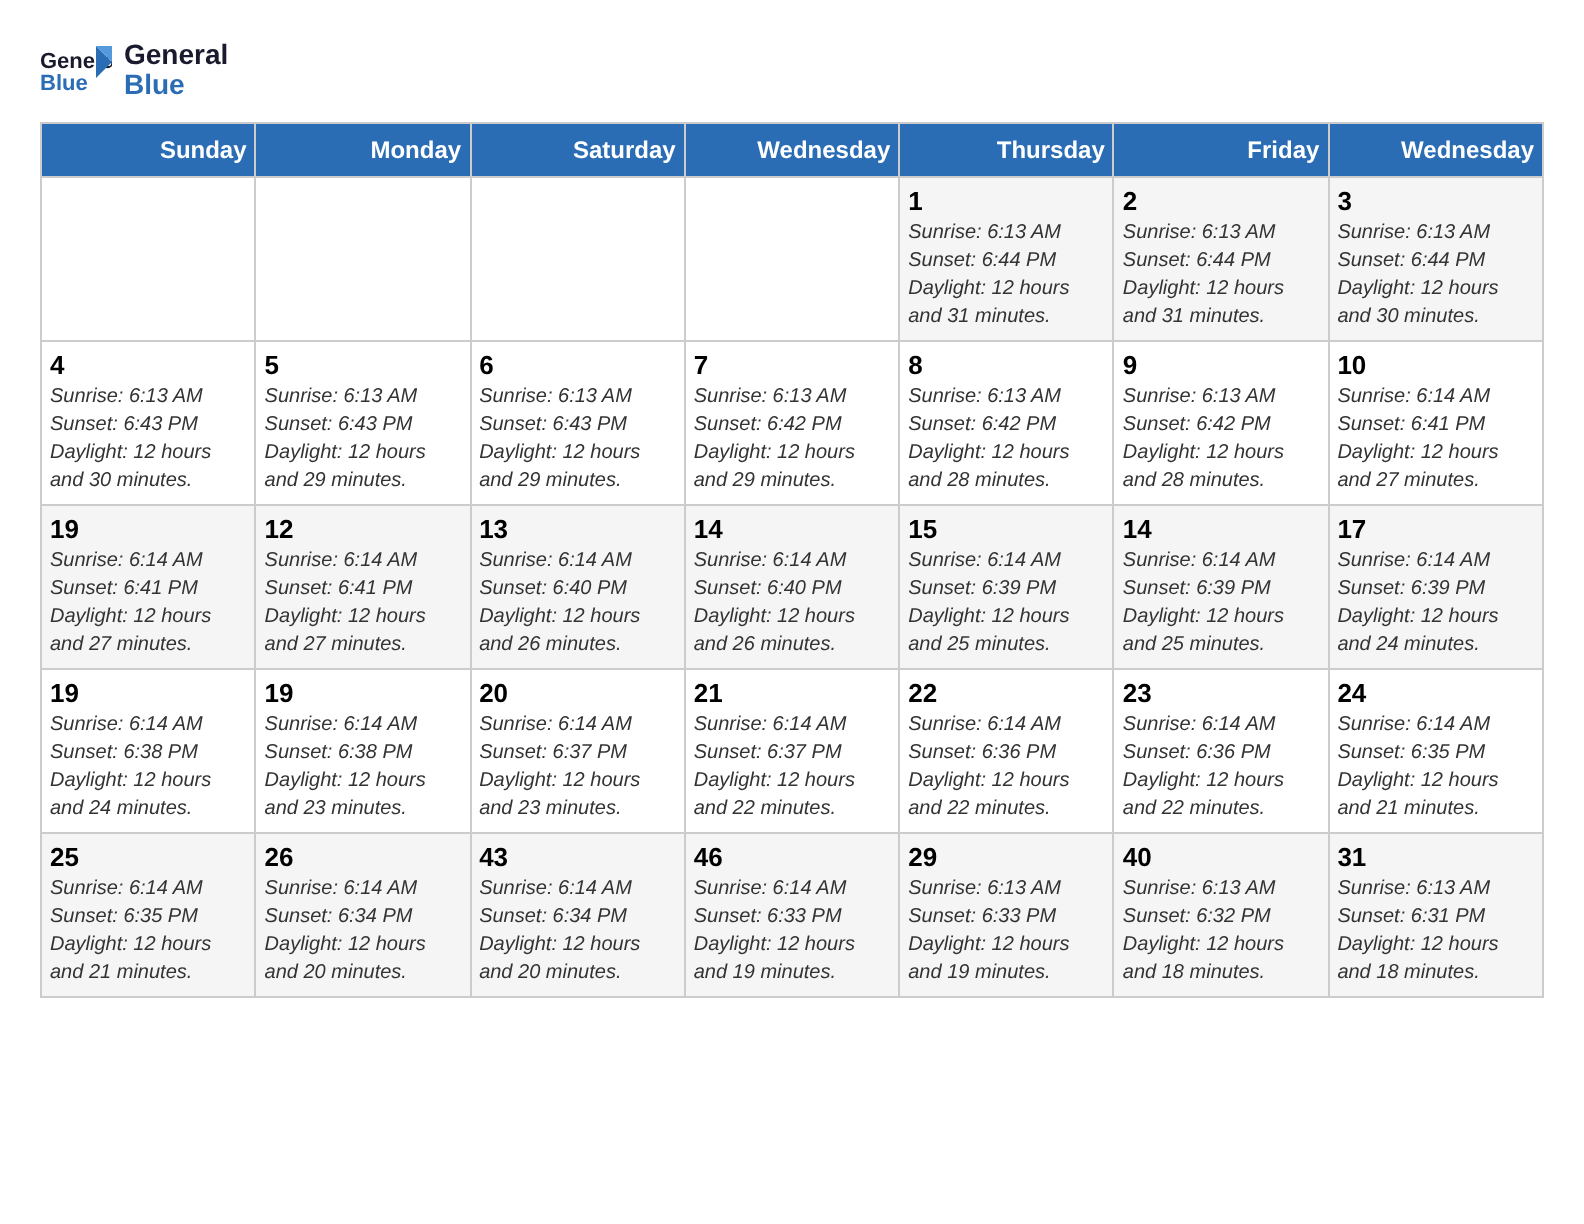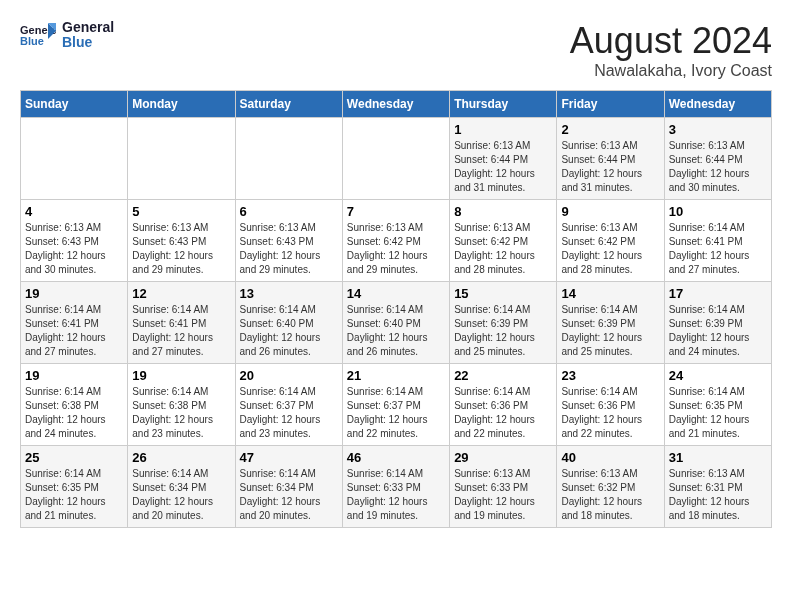--- a/index.html
+++ b/index.html
@@ -39,21 +39,21 @@
     }
     .calendar {
       width: 100%;
       border-collapse: collapse;
       font-size: 11px;
     }
     .calendar thead tr th {
       background: #2a6db5;
       color: #fff;
       padding: 6px 4px;
-      text-align: left;
+      text-align: right;
       font-weight: bold;
       font-size: 12px;
       border: 1px solid #ccc;
     }
     .calendar tbody tr td {
       vertical-align: top;
       border: 1px solid #ccc;
       padding: 4px;
       width: 14.28%;
       min-height: 80px;
@@ -68,20 +68,21 @@
     .day-number {
       font-weight: bold;
       font-size: 13px;
       display: block;
       margin-bottom: 2px;
     }
     .day-info {
       font-size: 10px;
       color: #333;
       line-height: 1.4;
+      font-style: italic;
     }
     .empty-cell {
       background: #fff !important;
     }
   </style>
 </head>
 <body>
 
 <div class="header">
   <div class="logo">
@@ -89,24 +90,20 @@
       <text x="0" y="13" font-size="11" font-weight="bold" fill="#1a1a2e">General</text>
       <text x="0" y="24" font-size="11" font-weight="bold" fill="#2a6db5">Blue</text>
       <polygon points="28,2 36,10 28,18" fill="#2a6db5"></polygon>
       <polygon points="28,2 36,2 36,10" fill="#5599dd"></polygon>
     </svg>
     <div style="display:flex;flex-direction:column;line-height:1.1;margin-left:2px;">
       <span style="font-size:14px;font-weight:bold;color:#1a1a2e;">General</span>
       <span style="font-size:14px;font-weight:bold;color:#2a6db5;">Blue</span>
     </div>
   </div>
-  <div class="title-block">
-    <div class="month-title">August 2024</div>
-    <div class="location">Nawalakaha, Ivory Coast</div>
-  </div>
 </div>
 
 <table class="calendar">
   <thead>
     <tr>
     <th>Sunday</th>
         <th>Monday</th>
         <th>Saturday</th>
         <th>Wednesday</th>
         <th>Thursday</th>
@@ -278,21 +275,21 @@
 Sunset: 6:35 PM
 Daylight: 12 hours and 21 minutes.</div>
         </td>
         <td>
           <span class="day-number">26</span>
           <div class="day-info" style="white-space: pre-line;">Sunrise: 6:14 AM
 Sunset: 6:34 PM
 Daylight: 12 hours and 20 minutes.</div>
         </td>
         <td>
-          <span class="day-number">47</span>
+          <span class="day-number">43</span>
           <div class="day-info" style="white-space: pre-line;">Sunrise: 6:14 AM
 Sunset: 6:34 PM
 Daylight: 12 hours and 20 minutes.</div>
         </td>
         <td>
           <span class="day-number">46</span>
           <div class="day-info" style="white-space: pre-line;">Sunrise: 6:14 AM
 Sunset: 6:33 PM
 Daylight: 12 hours and 19 minutes.</div>
         </td>

